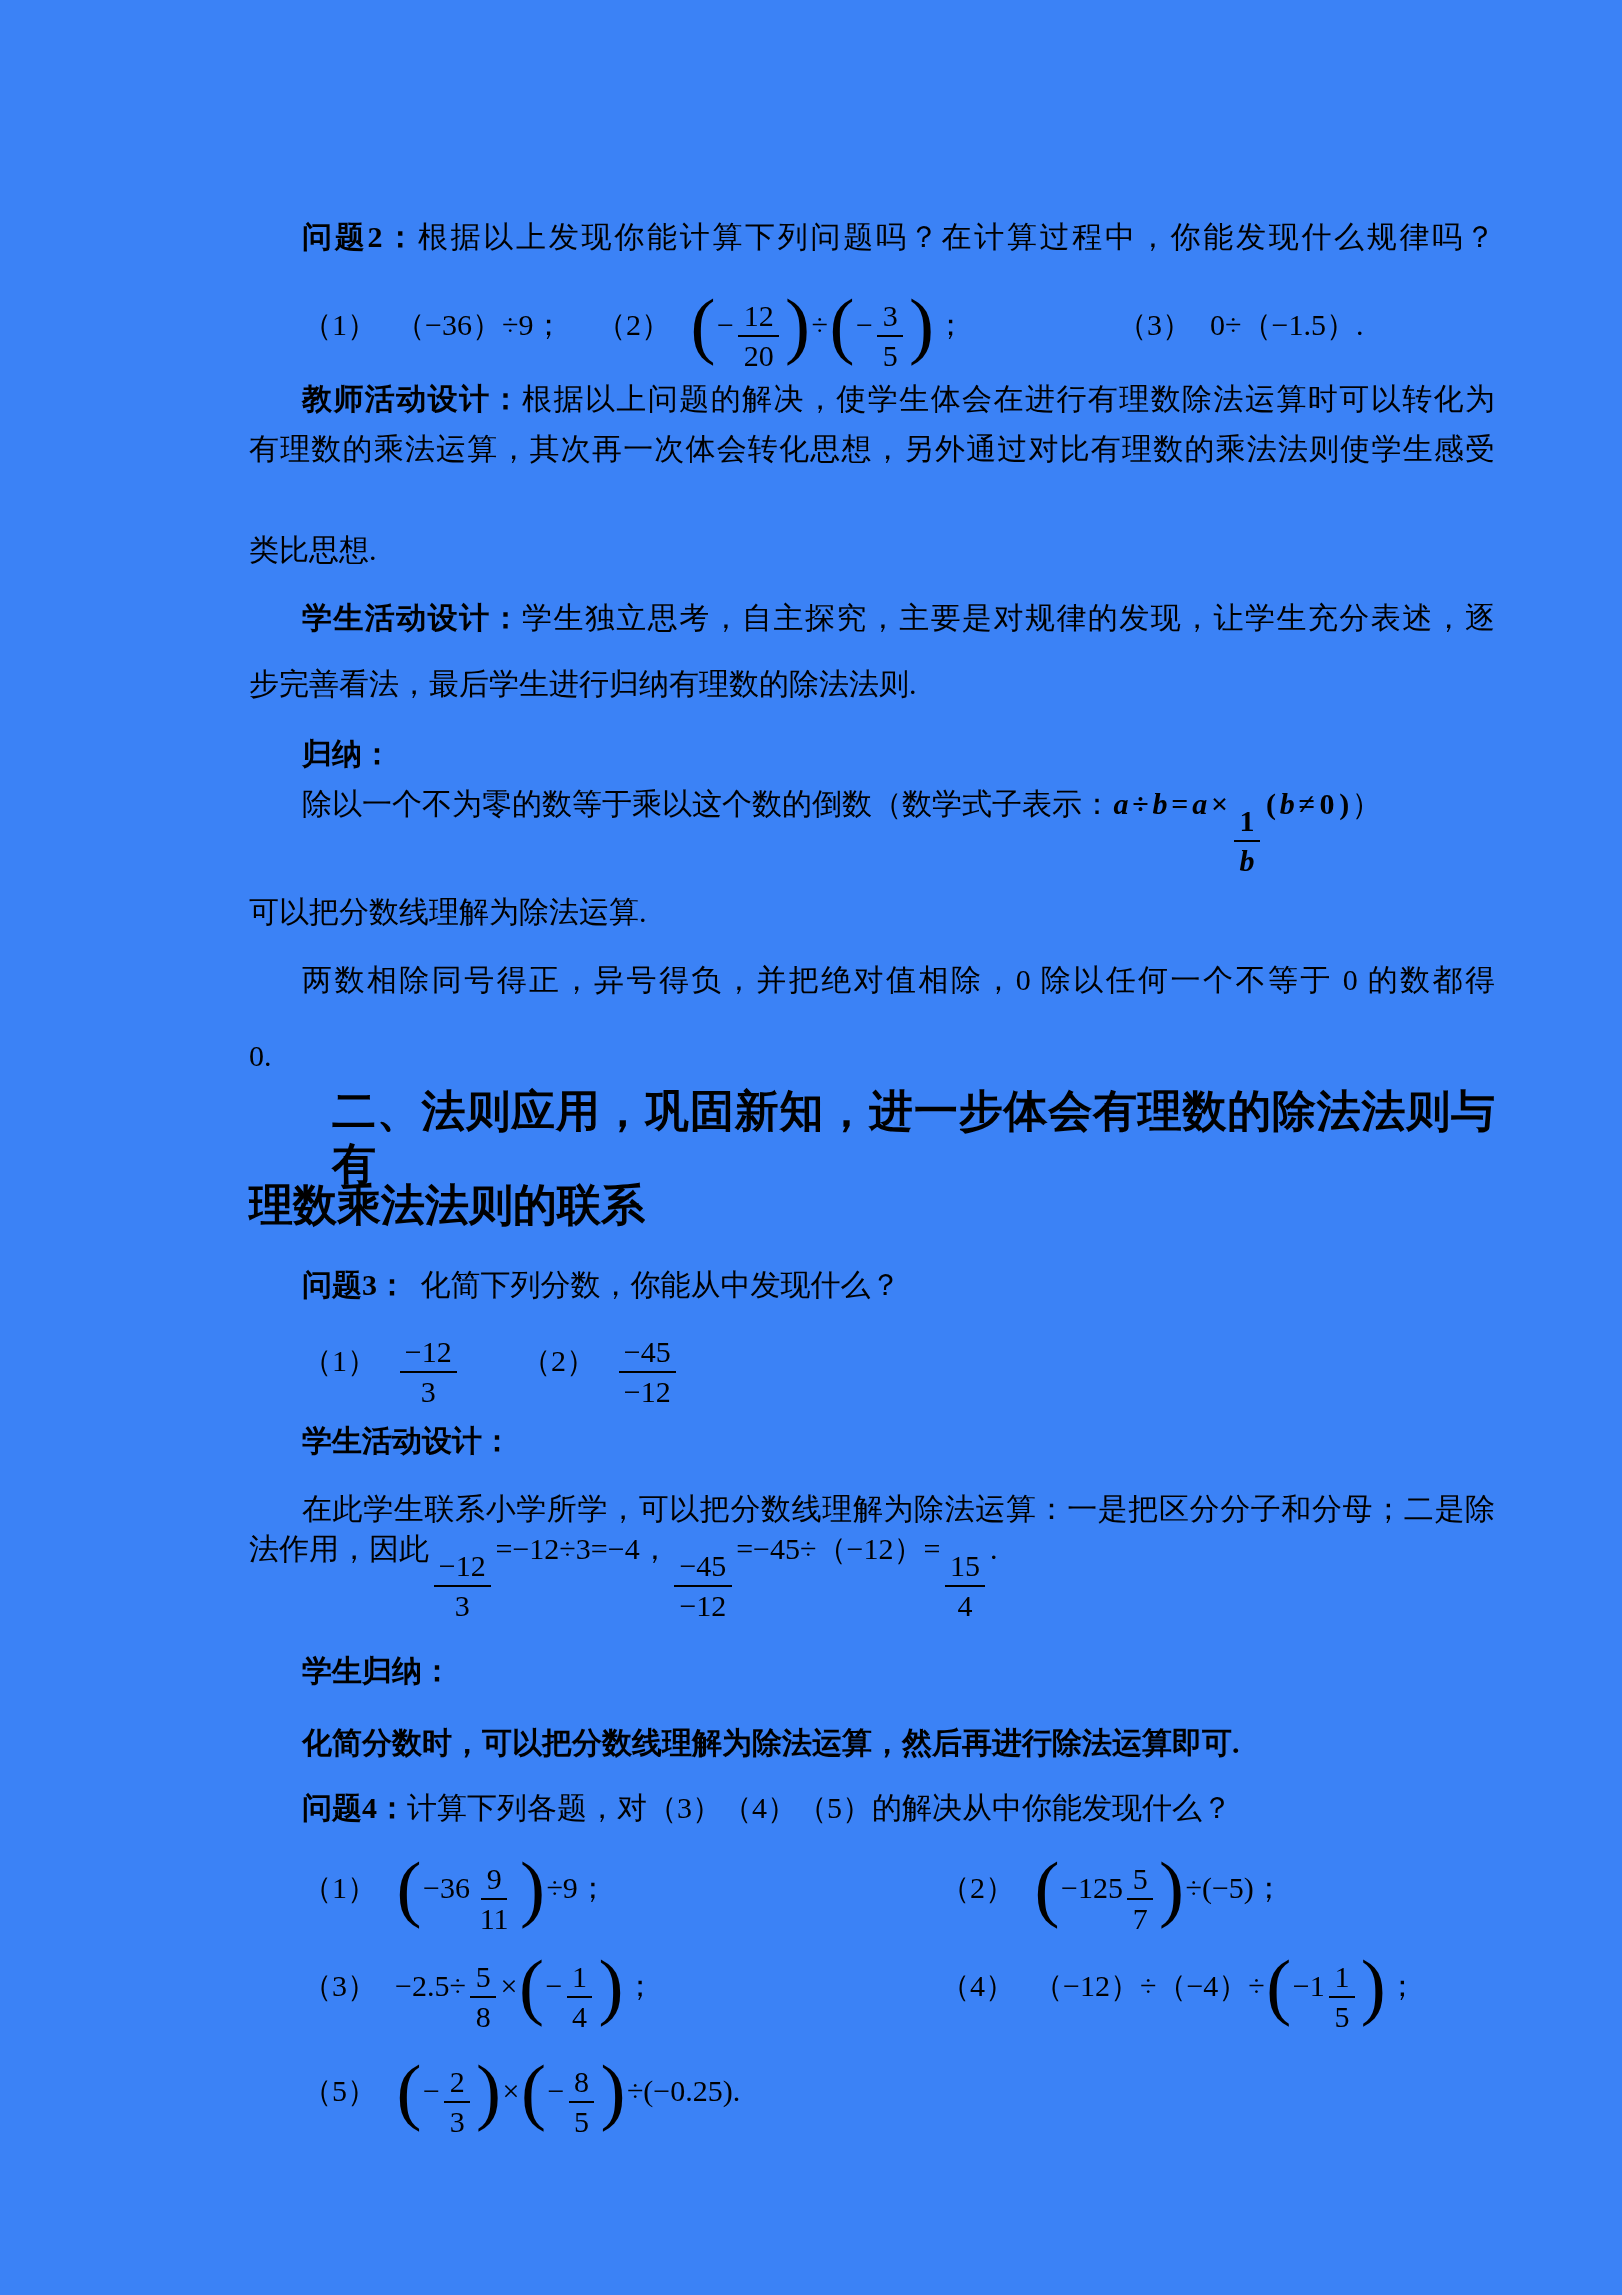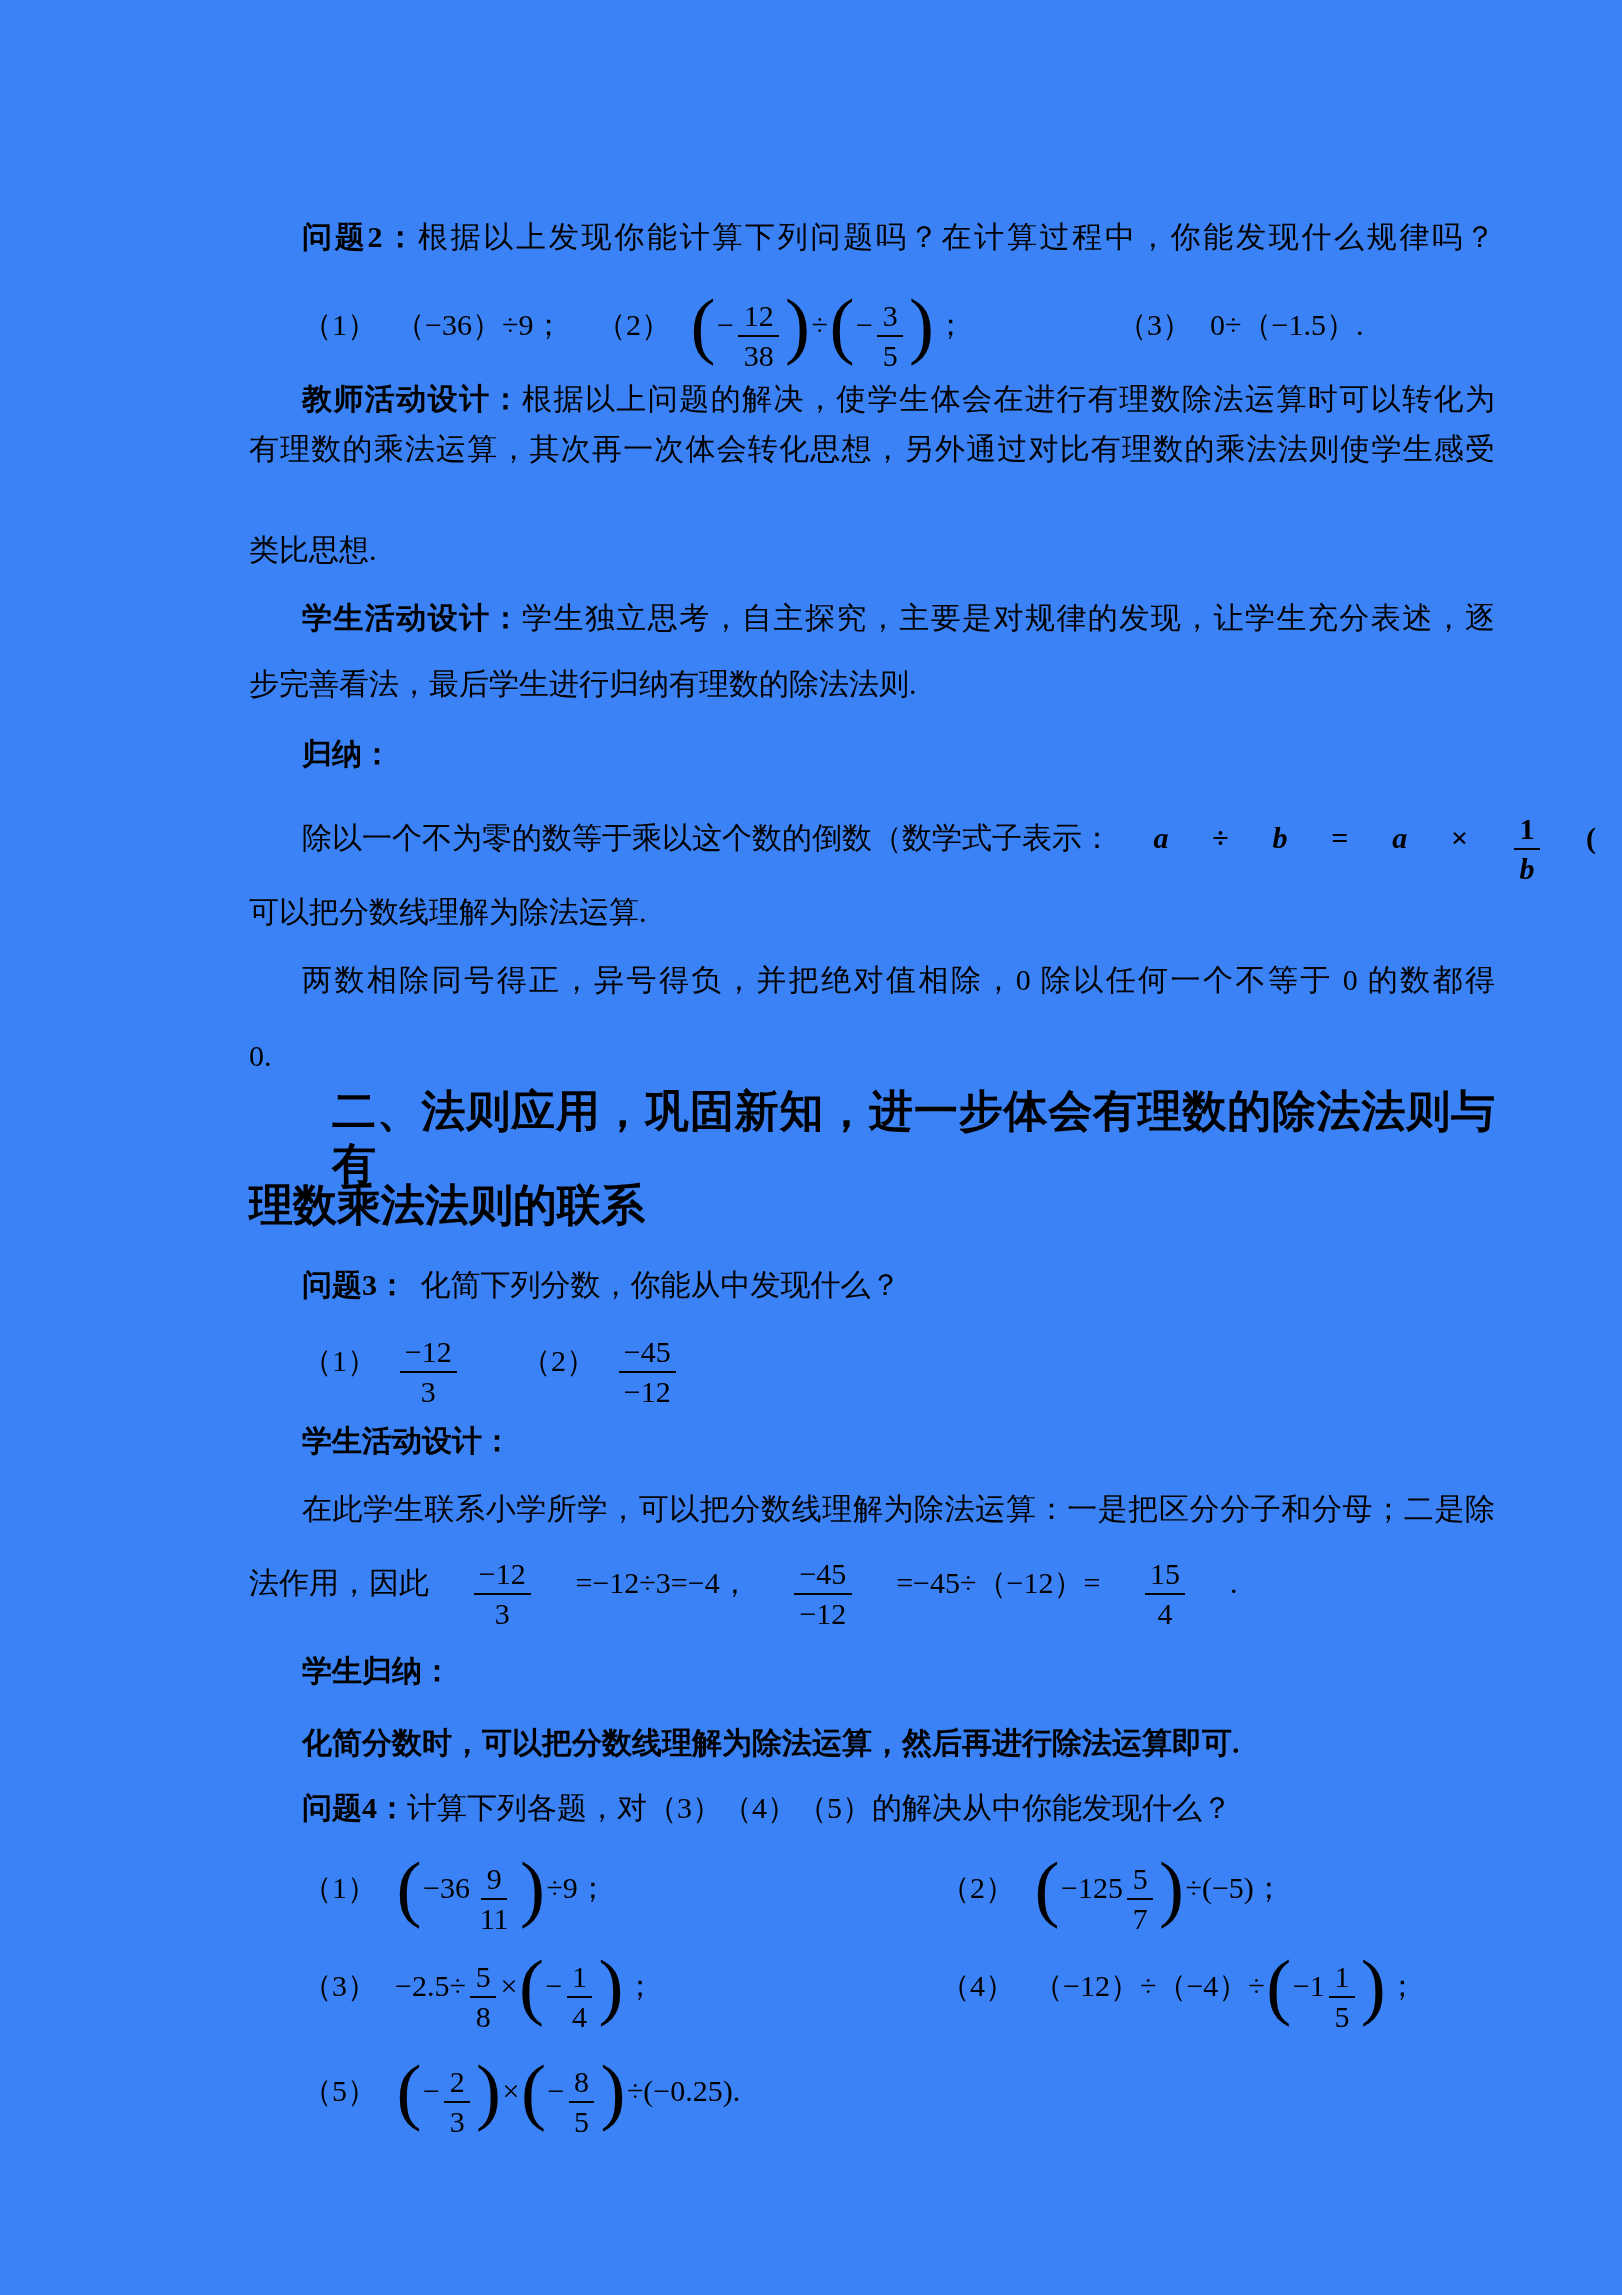--- a/index.html
+++ b/index.html
@@ -8,21 +8,21 @@
     font-family:"Liberation Serif","DejaVu Serif",serif;
     font-size:30px;color:#000;overflow:hidden;margin:0 auto;
   }
   .blk{position:absolute;left:249px;width:1246px;box-sizing:border-box;line-height:45px;white-space:normal;}
   .ind{padding-left:53px;}
   .j{text-align:justify;text-align-last:justify;}
   .b{font-weight:bold;}
   .h{font-size:44px;font-weight:bold;line-height:53px;}
   .eqrow{padding:0;}
   .item{position:absolute;top:0;height:100%;display:flex;align-items:center;white-space:nowrap;}
-  .fxline{display:flex;align-items:center;white-space:nowrap;gap:40px;}
+  .fxline{display:flex;align-items:flex-start;white-space:nowrap;}
   .frac{display:inline-flex;flex-direction:column;align-items:center;line-height:1.12;margin:0 4.5px;text-align:center;}
   .frac .fn{padding:0 5.3px 2.3px;border-bottom:2.3px solid #000;margin-top:23px;}
   .frac .fd{padding:2.3px 5.3px 0;}
   .tp{font-size:75px;line-height:.85;font-weight:normal;padding:0 1.5px;}
   .lbl{margin-right:18px;}
   .mb{font-weight:bold;margin:0 2.3px;}
   .mi{font-style:italic;font-weight:bold;margin:0 1.5px;}
   .gap{margin-left:13.6px;}
 </style>
 </head>
@@ -38,21 +38,21 @@
     <span class="item" style="left:0">
       <span class="lbl">（1）</span>
       <span>（−36）÷9；</span>
     </span>
     <span class="item" style="left:294px">
       <span class="lbl">（2）</span>
       <span class="tp">(</span>
       <span>−</span>
       <span class="frac">
           <span class="fn">12</span>
-          <span class="fd">38</span>
+          <span class="fd">20</span>
         </span>
       <span class="tp">)</span>
       <span>÷</span>
       <span class="tp">(</span>
       <span>−</span>
       <span class="frac">
           <span class="fn">3</span>
           <span class="fd">5</span>
         </span>
       <span class="tp">)</span>

